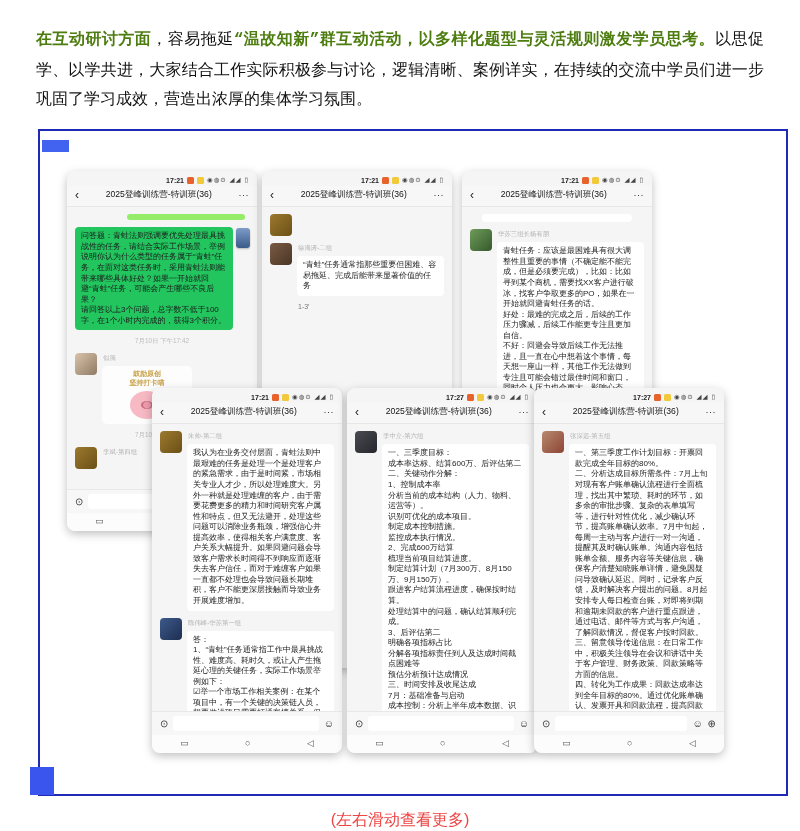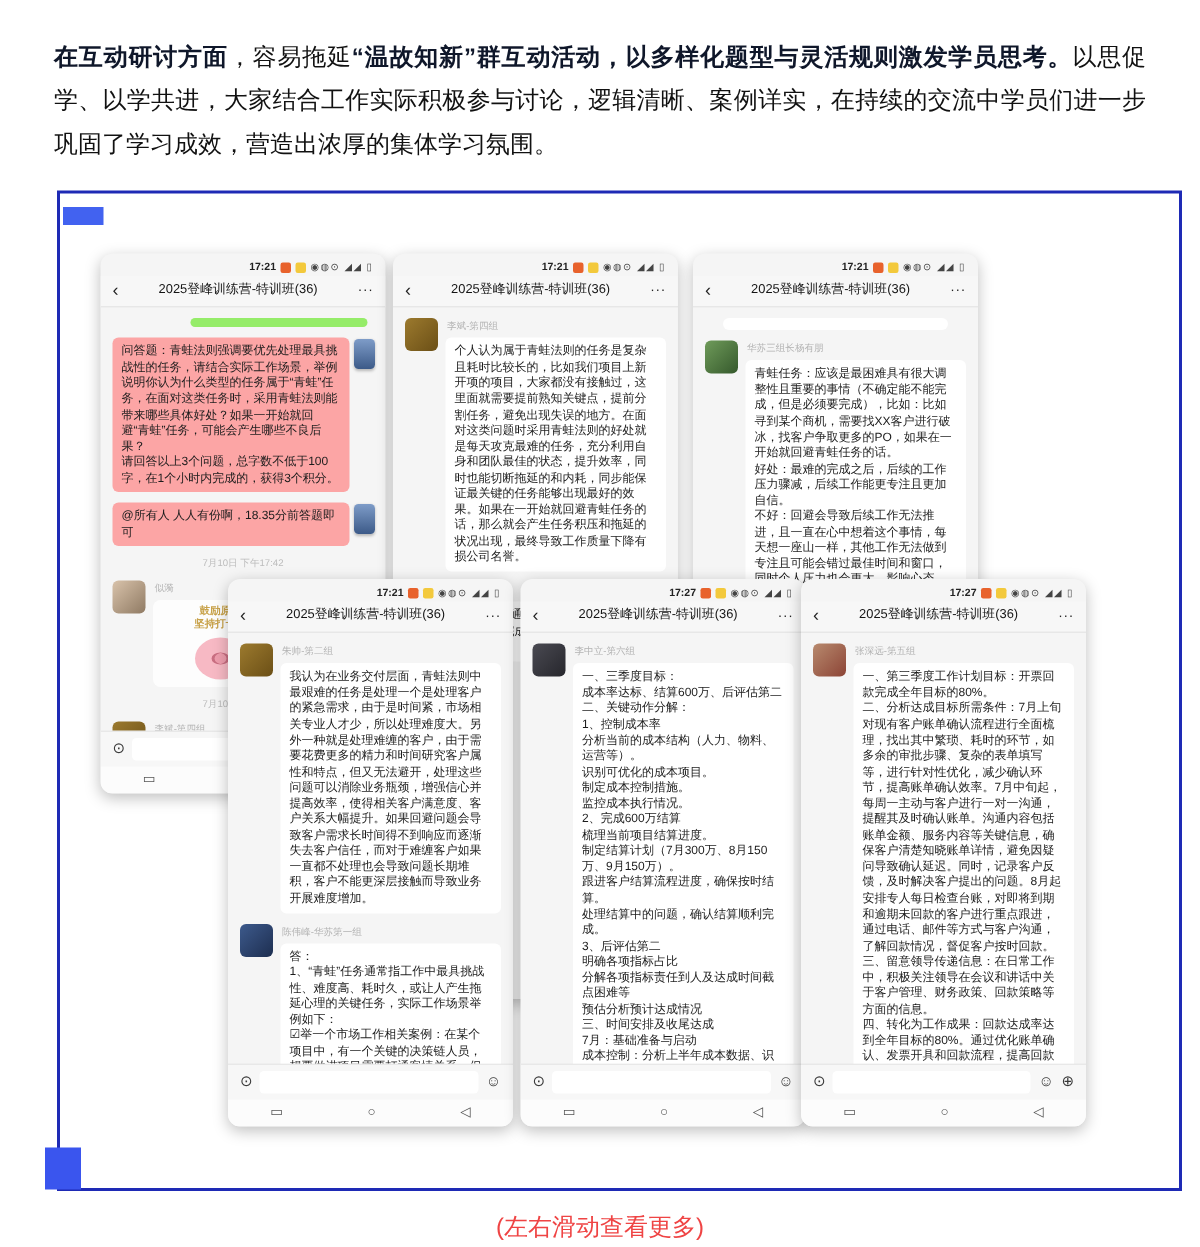--- a/index.html
+++ b/index.html
@@ -1,18 +1,18 @@
 <!DOCTYPE html>
 <html><head>
 <meta charset="utf-8">
 <style>
   html,body{margin:0;padding:0;background:#ffffff;}
   body{width:800px;height:831px;font-family:"Liberation Sans",sans-serif;overflow:hidden;}
   .intro{padding:8px 36px 0 36px;font-size:16px;line-height:1.82;color:#111;text-align:justify;}
-  .intro b{color:#0f172a;}
+  .intro b{color:#4d7c0f;font-family:Liberation Mono, monospace;}
   
   .gallery{position:relative;margin:16px 10px 0 38px;width:746px;height:663px;border:2px solid #1e2ab5;background:#fff;}
   .accent-top{position:absolute;left:2px;top:9px;width:27px;height:12px;background:#4262f0;}
   .accent-bottom{position:absolute;left:-10px;top:636px;width:24px;height:28px;background:#3a55ee;}
   .caption{margin-top:14px;text-align:center;font-size:16px;color:#ef4444;}
   
   .phone{position:absolute;width:190px;background:#f5f5f5;border-radius:8px;
          box-shadow:0 3px 10px rgba(0,0,0,.25);overflow:hidden;display:flex;flex-direction:column;}
   .sbar{display:flex;justify-content:flex-end;align-items:center;gap:3px;padding:5px 8px 2px;font-size:7px;color:#333;flex:none;}
   .sb-time{font-weight:bold;color:#222;}
@@ -34,21 +34,21 @@
   .av-green{background:linear-gradient(135deg,#6f9b5a,#35592c);}
   .av-purple{background:linear-gradient(135deg,#7d5fb2,#4a3380);}
   .av-dark{background:linear-gradient(135deg,#4a4a52,#26262c);}
   .av-navy{background:linear-gradient(135deg,#3d5a8c,#1d2e50);}
   .av-red{background:linear-gradient(135deg,#b88a6e,#8c4436);}
   .mcol{flex:1;min-width:0;}
   .sender{font-size:6.4px;color:#b3b3b3;margin:1px 0 3px 1px;white-space:nowrap;overflow:hidden;}
   .bubble{background:#fff;border-radius:4px;padding:4px 6px;font-size:8px;line-height:1.32;color:#1c1c1c;
           white-space:pre-line;word-break:break-all;}
   .grow{display:flex;justify-content:flex-end;position:relative;padding-right:16px;}
-  .green-b{background:#fca5a5;max-width:146px;}
+  .green-b{background:#22c55e;max-width:146px;}
   .thumb{position:absolute;right:-1px;top:1px;width:14px;height:20px;border-radius:3px;
          background:linear-gradient(#7e9cc8,#3c5a88);box-shadow:0 1px 2px rgba(0,0,0,.25);}
   .date{font-size:6.4px;color:#bcbcbc;text-align:center;flex:none;}
   .partial{font-size:7px;color:#777;margin-left:28px;}
   .sticker{width:86px;padding:4px 2px;background:#fdfdfd;border-radius:5px;}
   .stxt{font-size:7px;color:#c8a24a;font-weight:bold;text-align:center;line-height:1.25;}
   .pig{width:34px;height:28px;background:#f7b9c4;border-radius:50%;margin:3px auto 1px;position:relative;}
   .pig:after{content:"";position:absolute;left:11px;top:10px;width:12px;height:8px;border-radius:50%;
              background:#ee9dad;box-shadow:inset 2px 0 0 #c96f82,inset -2px 0 0 #c96f82;}
   .inputbar{display:flex;align-items:center;gap:5px;background:#f7f7f7;padding:4px 8px;border-top:1px solid #e8e8e8;flex:none;}
@@ -77,24 +77,20 @@
       <span class="title">2025登峰训练营-特训班(36)</span>
       <span class="more">···</span>
     </div>
     <div class="chat">
       <div class="gstrip"></div>
       <div class="grow">
         <div class="bubble green-b">问答题：青蛙法则强调要优先处理最具挑战性的任务，请结合实际工作场景，举例说明你认为什么类型的任务属于“青蛙”任务，在面对这类任务时，采用青蛙法则能带来哪些具体好处？如果一开始就回避“青蛙”任务，可能会产生哪些不良后果？
 请回答以上3个问题，总字数不低于100字，在1个小时内完成的，获得3个积分。</div>
         <div class="thumb"></div>
       </div>
-      <div class="grow">
-        <div class="bubble green-b">@所有人 人人有份啊，18.35分前答题即可</div>
-        <div class="thumb"></div>
-      </div>
       <div class="date">7月10日 下午17:42</div>
       <div class="mrow">
         <div class="avatar av-photo"></div>
         <div class="mcol">
           <div class="sender">似漪</div>
           <div class="sticker">
             <div class="stxt">鼓励原创</div>
             <div class="stxt">坚持打卡喵</div>
             <div class="pig"></div>
           </div>
@@ -129,24 +125,20 @@
       <span class="sb-ics">◉◍⊙ ◢◢ ▯</span>
     </div>
     <div class="hdr">
       <span class="back">‹</span>
       <span class="title">2025登峰训练营-特训班(36)</span>
       <span class="more">···</span>
     </div>
     <div class="chat">
       <div class="mrow">
         <div class="avatar av-gold"></div>
-        <div class="mcol">
-          <div class="sender">李斌-第四组</div>
-          <div class="bubble">个人认为属于青蛙法则的任务是复杂且耗时比较长的，比如我们项目上新开项的项目，大家都没有接触过，这里面就需要提前熟知关键点，提前分割任务，避免出现失误的地方。在面对这类问题时采用青蛙法则的好处就是每天攻克最难的任务，充分利用自身和团队最佳的状态，提升效率，同时也能切断拖延的和内耗，同步能保证最关键的任务能够出现最好的效果。如果在一开始就回避青蛙任务的话，那么就会产生任务积压和拖延的状况出现，最终导致工作质量下降有损公司名誉。</div>
-        </div>
       </div>
       <div class="mrow">
         <div class="avatar av-brown"></div>
         <div class="mcol">
           <div class="sender">徐海涛-二组</div>
           <div class="bubble">“青蛙”任务通常指那些重要但困难、容易拖延、完成后能带来显著价值的任务</div>
         </div>
       </div>
       <div class="partial">1-3′</div>
     </div>

